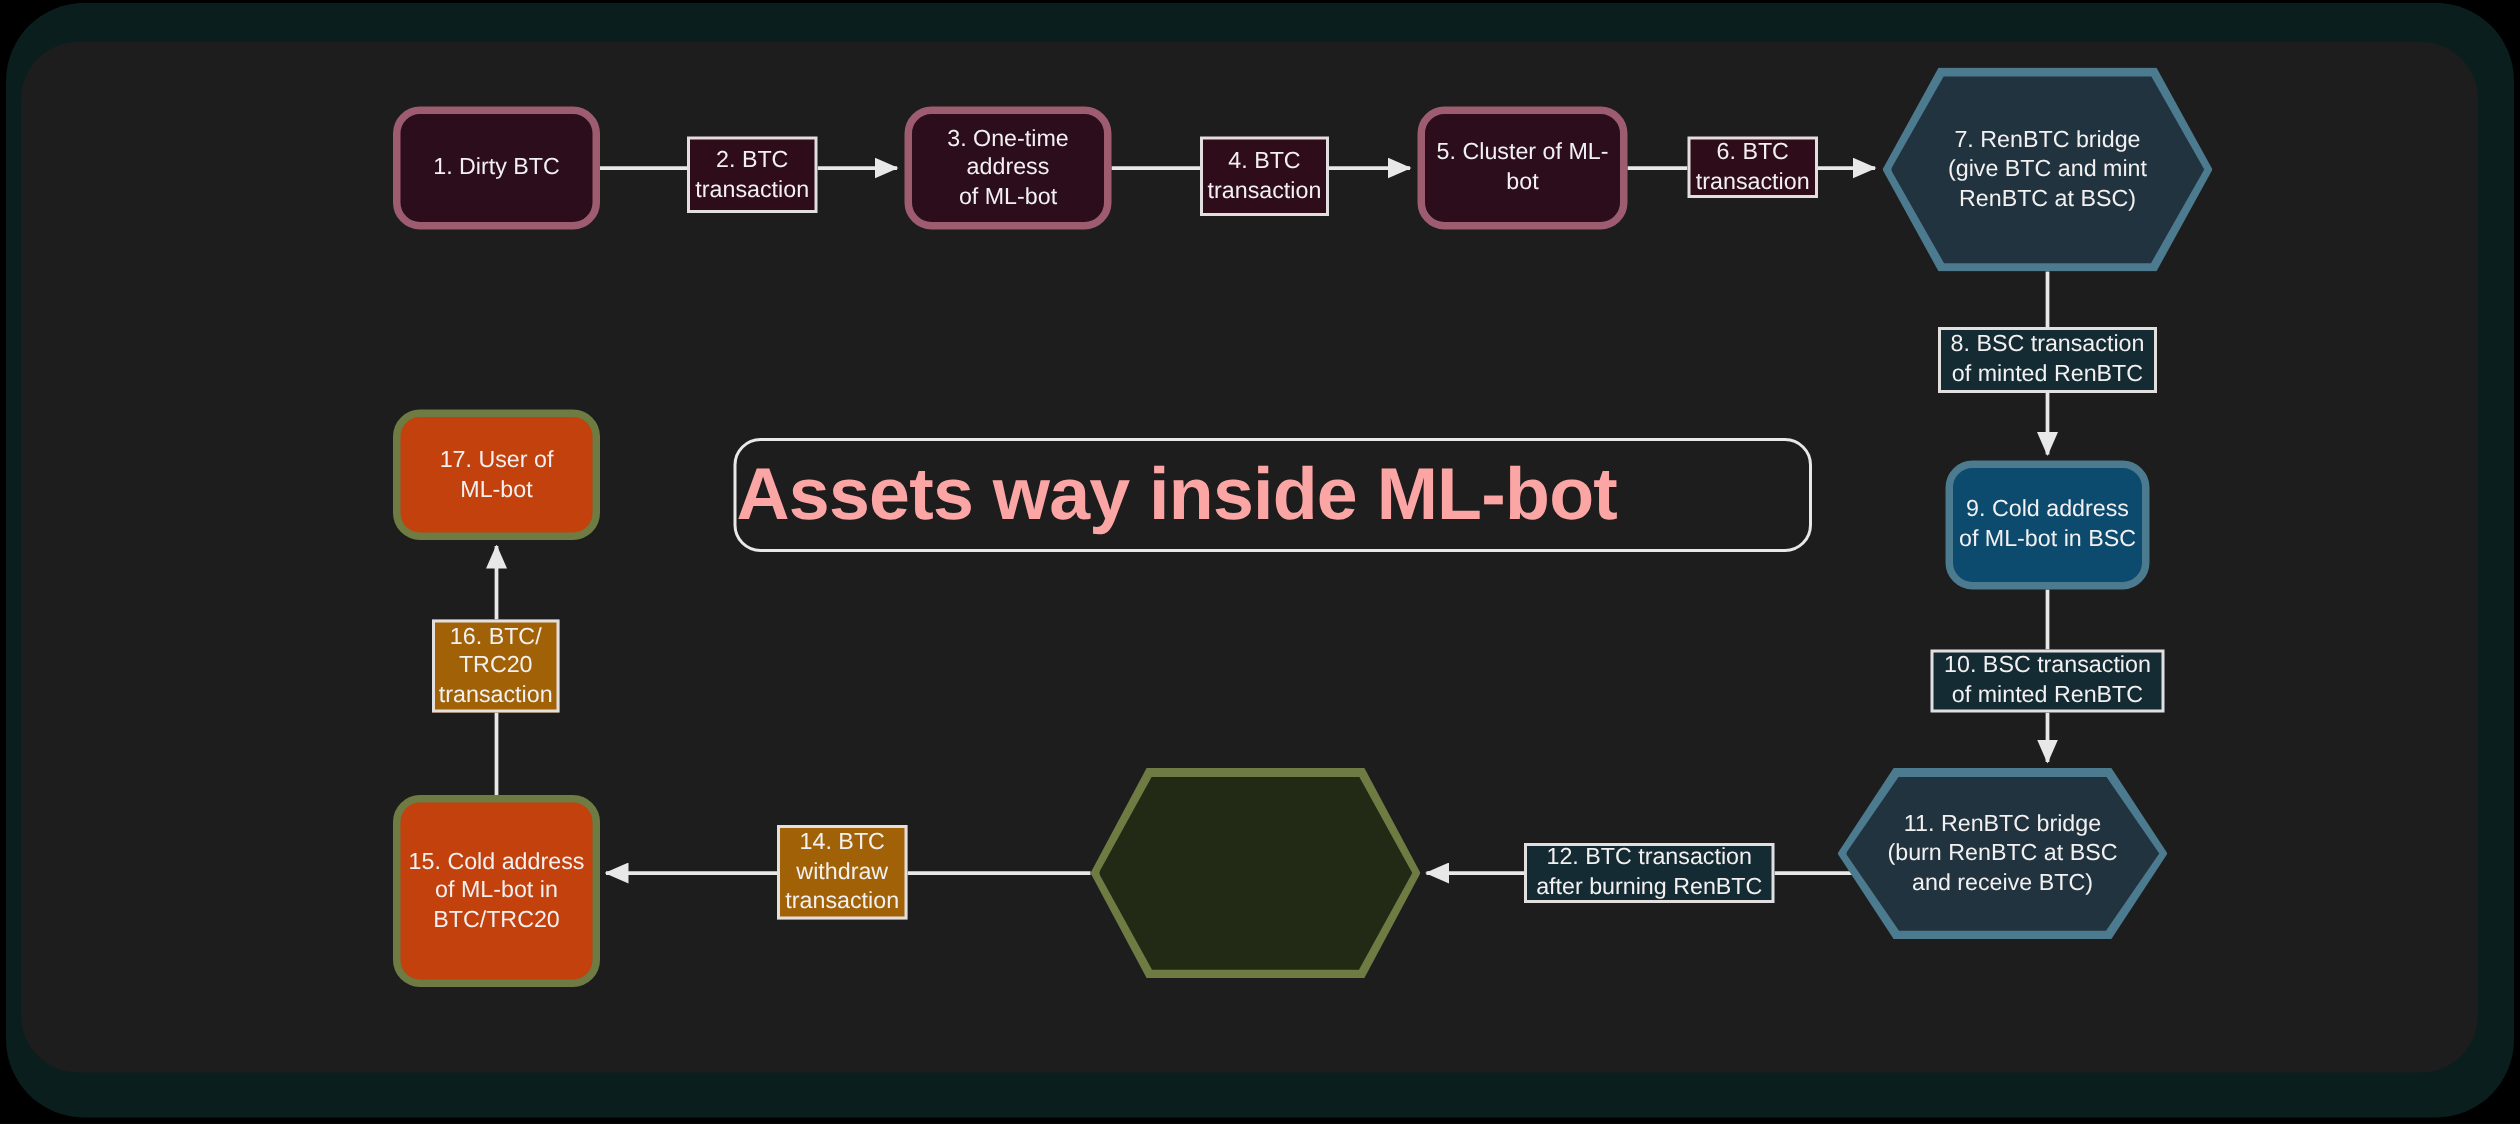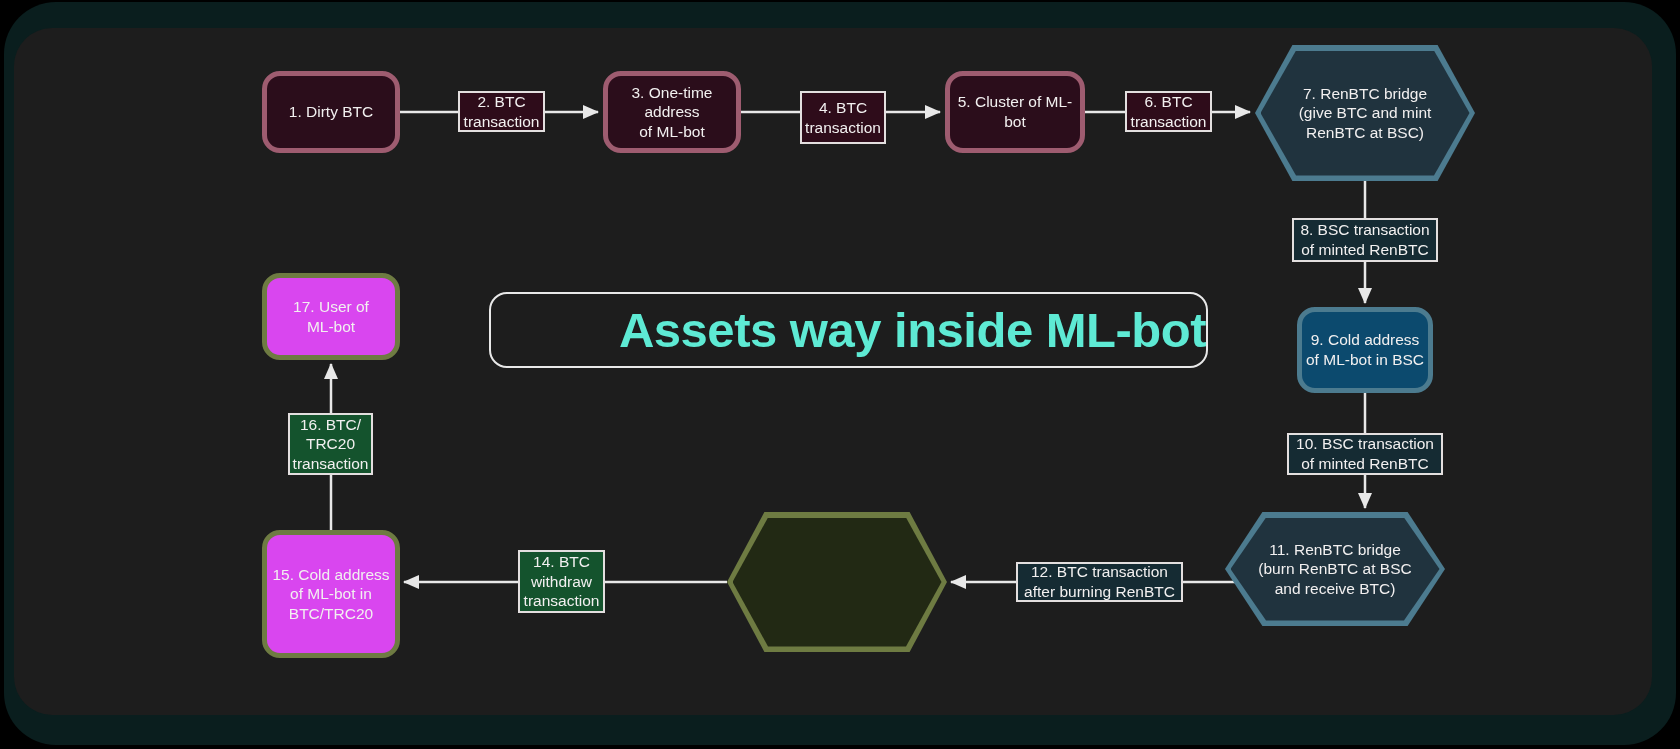--- a/index.html
+++ b/index.html
@@ -9,36 +9,36 @@
          background:#0a1e1e;border-radius:52px;}
   .panel{position:absolute;left:14px;top:28px;right:28px;bottom:34px;
          background:#1d1d1d;border-radius:38px;}
   svg.connectors{position:absolute;left:0;top:0;z-index:2;}
   .node{position:absolute;z-index:3;display:flex;align-items:center;justify-content:center;
         text-align:center;color:#f2f0f0;font-size:15.5px;line-height:1.26;box-sizing:border-box;}
   .txt{white-space:pre-line;position:relative;z-index:2;}
   .rounded{border-radius:18px;border:5px solid;}
   .rounded.maroon{background:#2b0d1b;border-color:#9e5c70;}
   .rounded.teal{background:#0c4a6e;border-color:#4c7b8f;}
-  .rounded.olive{background:#d946ef;border-color:#6e7b42;}
+  .rounded.olive{background:#c2410c;border-color:#6e7b42;}
   .lbl{border:2.5px solid #e3dfdf;}
   .lbl.maroon{background:#2e0c1a;}
   .lbl.teal{background:#152b33;}
-  .lbl.olive{background:#14532d;}
+  .lbl.olive{background:#a16207;}
   .hex .shape{position:absolute;inset:0;
         clip-path:polygon(17% 0%,83% 0%,100% 50%,83% 100%,17% 100%,0% 50%);}
   .hex .shape.inner{inset:5.5px;}
   .hex.teal .shape.outer{background:#4c7b8f;}
   .hex.teal .shape.inner{background:#20333e;}
   .hex.olive .shape.outer{background:#6e7b42;}
   .hex.olive .shape.inner{background:#222914;}
   .title-box{position:absolute;z-index:3;left:489px;top:292px;width:719px;height:76px;
         border:2.5px solid #e8e8e8;border-radius:18px;box-sizing:border-box;
-        display:flex;align-items:center;justify-content:flex-end;
-        color:#5eead4;font-size:49px;font-weight:bold;letter-spacing:-0.5px;}
+        display:flex;align-items:center;justify-content:flex-start;
+        color:#fca5a5;font-size:49px;font-weight:bold;letter-spacing:-0.5px;}
 </style>
 </head>
 <body>
 
 <div class="frame"></div>
 <div class="panel"></div>
 
 <svg class="connectors" width="1680" height="749">
   <defs>
     <marker id="ah" markerUnits="userSpaceOnUse" markerWidth="16" markerHeight="14" refX="15" refY="7" orient="auto">
@@ -62,21 +62,21 @@
     <line x1="518" y1="582" x2="404" y2="582" marker-end="url(#ah)"></line>
     <line x1="331" y1="530" x2="331" y2="475"></line>
     <line x1="331" y1="413" x2="331" y2="364" marker-end="url(#ah)"></line>
   </g>
 </svg>
 
 <div class="node rounded maroon" style="left:262px;top:71px;width:138px;height:82px">
   <span class="txt">1. Dirty BTC</span>
 </div>
 
-<div class="node lbl maroon" style="left:458px;top:91px;width:87px;height:41px">
+<div class="node lbl maroon" style="left:458px;top:91px;width:87px;height:51px">
   <span class="txt">2. BTC
 transaction</span>
 </div>
 
 <div class="node rounded maroon" style="left:603px;top:71px;width:138px;height:82px">
   <span class="txt">3. One-time
 address
 of ML-bot</span>
 </div>
 

